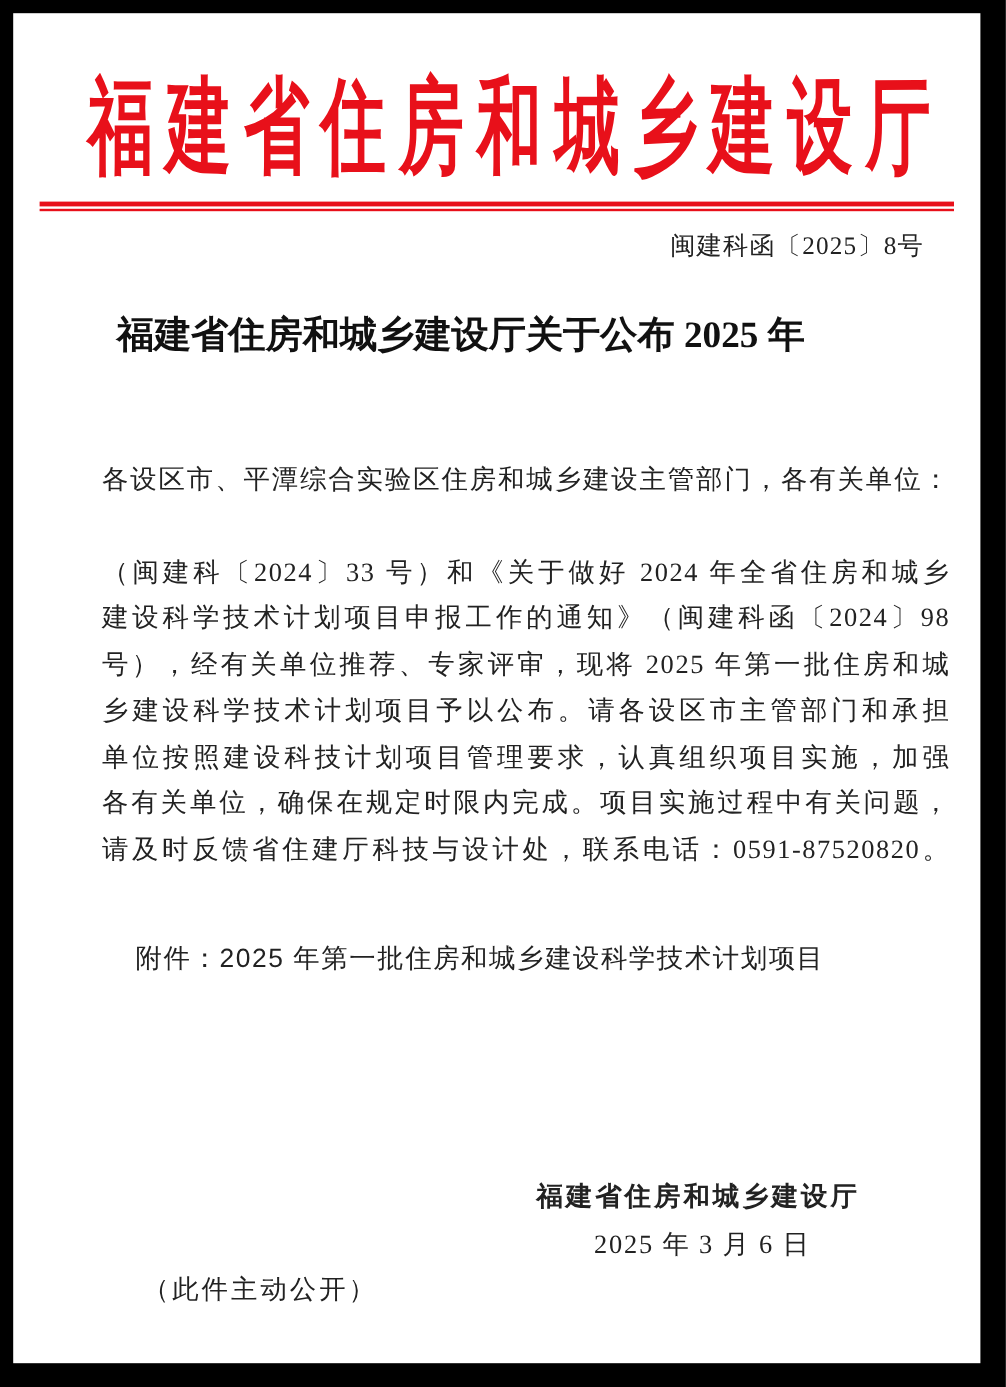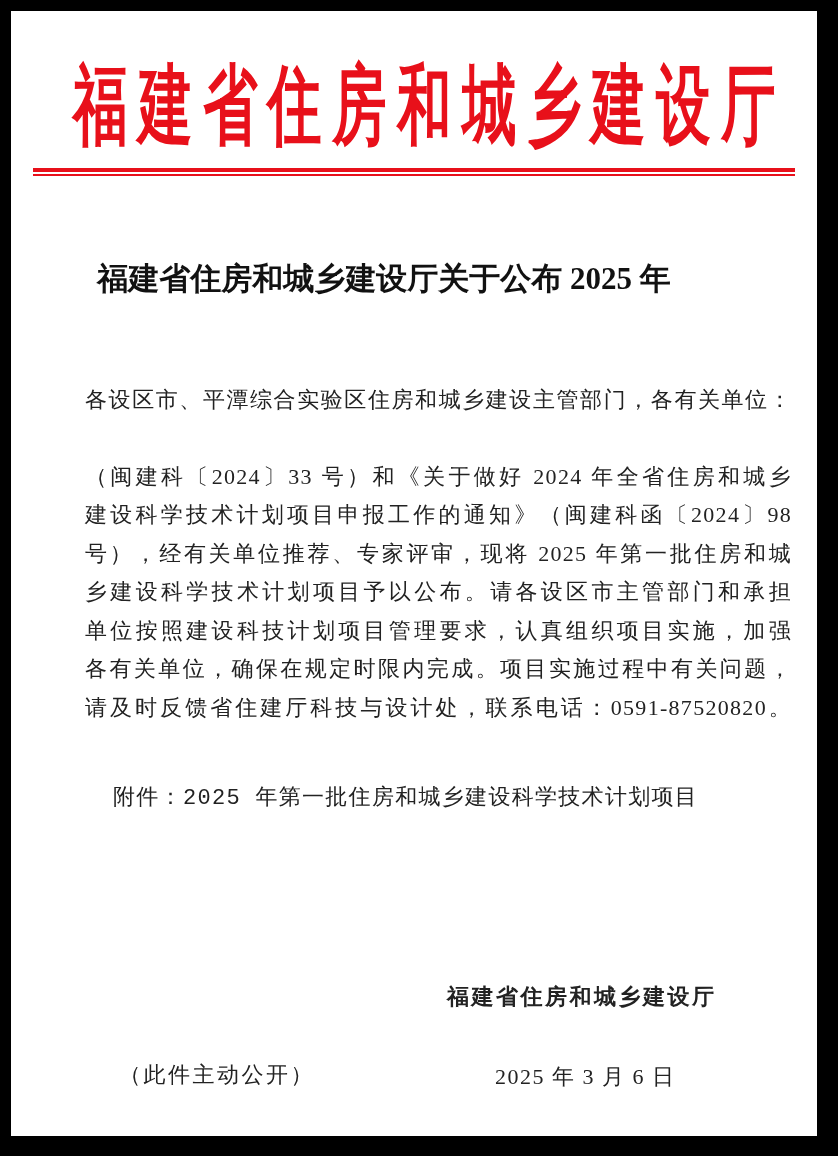--- a/index.html
+++ b/index.html
@@ -100,21 +100,21 @@
       width: 660px;
     }
     .attachment {
       position: absolute;
       left: 102px;
       top: 777px;
       font-size: 22px;
       color: #222;
       line-height: 1;
       letter-spacing: 1.3px;
-      font-family: Liberation Mono, monospace;
+      font-family: Liberation Sans, sans-serif;
     }
     .signature {
       position: absolute;
       left: 436px;
       top: 975px;
       font-size: 22px;
       color: #222;
       letter-spacing: 2.5px;
       line-height: 1;
       font-family: "Liberation Serif", "DejaVu Sans", serif;
@@ -122,21 +122,20 @@
     }
     .date {
       position: absolute;
       left: 484px;
       top: 1015px;
       font-size: 22px;
       color: #222;
       letter-spacing: 1.5px;
       line-height: 1;
       font-family: "Liberation Serif", "DejaVu Sans", serif;
-      margin-top: 40px;
     }
     .public-note {
       position: absolute;
       left: 108px;
       top: 1053px;
       font-size: 22px;
       color: #222;
       letter-spacing: 2.5px;
       line-height: 1;
       font-family: "Liberation Serif", "DejaVu Sans", serif;
@@ -157,20 +156,21 @@
     <span>城</span>
     <span>乡</span>
     <span>建</span>
     <span>设</span>
     <span>厅</span>
   </div>
 
   <div class="rule-thick"></div>
   <div class="rule-thin"></div>
 
+  <div class="doc-number">闽建科函〔2025〕8号</div>
 
   <div class="title-line" style="top:252px;">福建省住房和城乡建设厅关于公布 2025 年</div>
 
   <div class="body-line" style="top:378px;">各设区市、平潭综合实验区住房和城乡建设主管部门，各有关单位：</div>
 
   <div class="body-line" style="top:455px;">（闽建科〔2024〕33 号）和《关于做好 2024 年全省住房和城乡</div>
   <div class="body-line" style="top:493px;">建设科学技术计划项目申报工作的通知》（闽建科函〔2024〕98</div>
   <div class="body-line" style="top:532px;">号），经有关单位推荐、专家评审，现将 2025 年第一批住房和城</div>
   <div class="body-line" style="top:570px;">乡建设科学技术计划项目予以公布。请各设区市主管部门和承担</div>
   <div class="body-line" style="top:609px;">单位按照建设科技计划项目管理要求，认真组织项目实施，加强</div>

